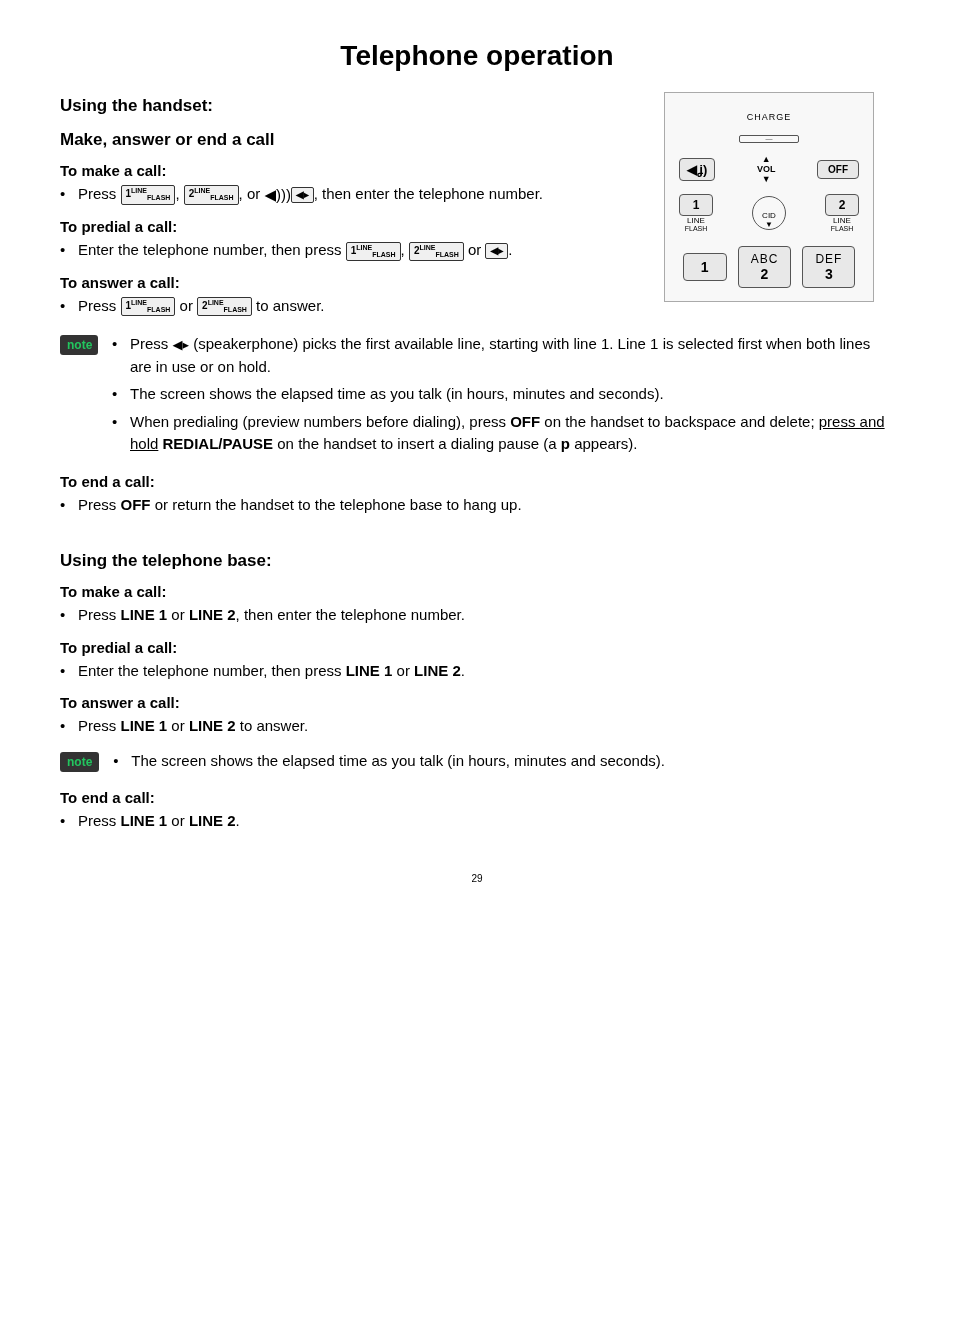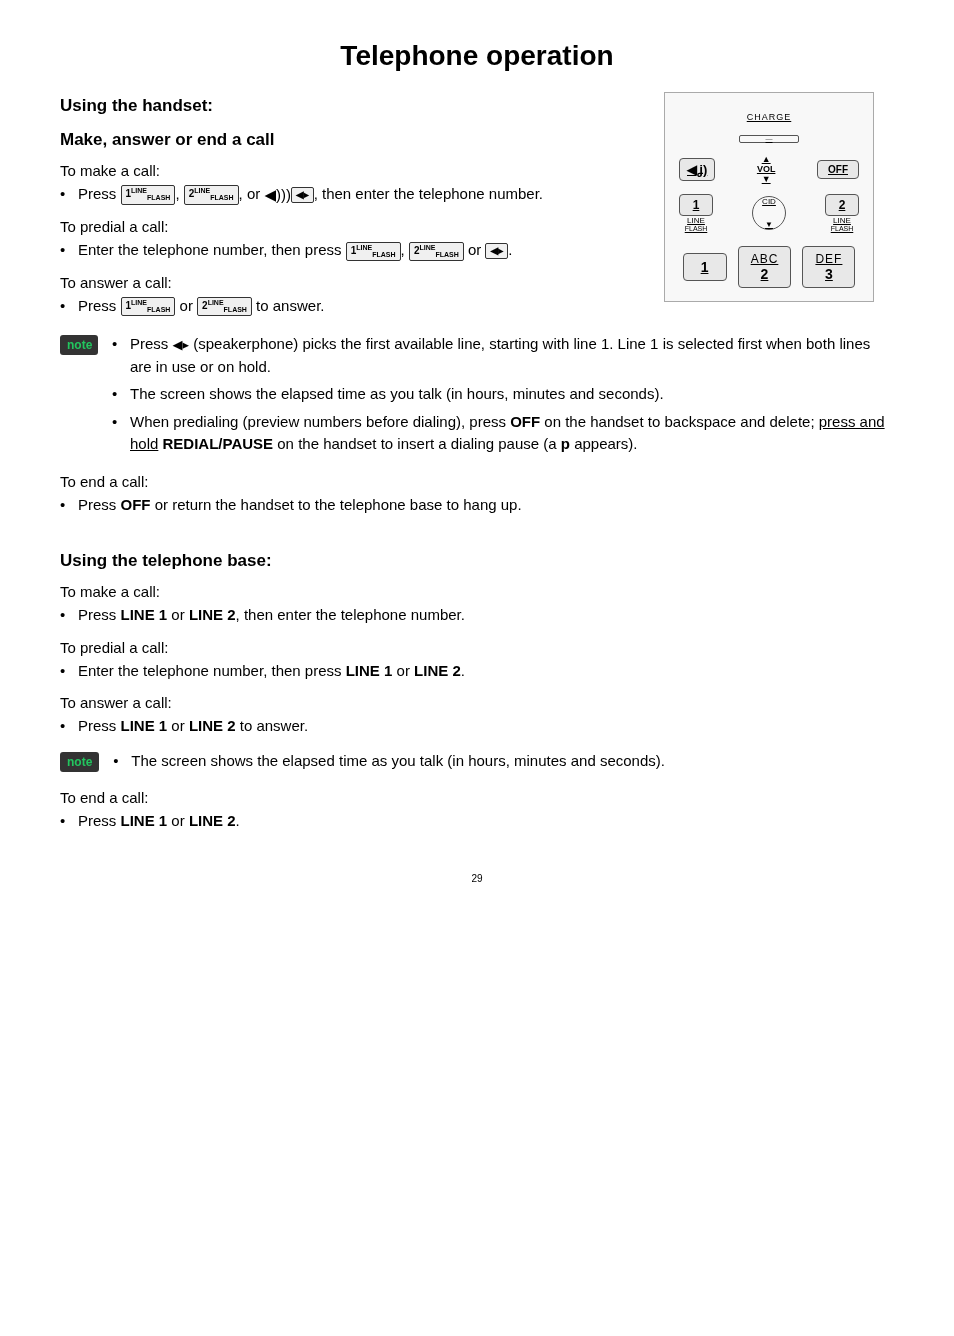--- a/index.html
+++ b/index.html
@@ -19,21 +19,21 @@
       text-align: center;
     }
     h2.section-heading {
       font-size: 17px;
       font-weight: bold;
       margin-bottom: 4px;
       margin-top: 14px;
     }
     h3.sub-heading {
       font-size: 15px;
-      font-weight: normal;
+      font-weight: bold;
       margin-bottom: 4px;
       margin-top: 12px;
     }
     .top-section {
       display: flex;
       align-items: flex-start;
       justify-content: space-between;
       margin-bottom: 10px;
     }
     .top-text {
@@ -106,21 +106,20 @@
       border: 1.5px solid #aaa;
       width: 210px;
       height: 210px;
       position: relative;
       background: #f8f8f8;
       display: flex;
       flex-direction: column;
       align-items: center;
       justify-content: space-around;
       padding: 8px;
-      text-decoration: underline;
     }
     .phone-top-row {
       display: flex;
       width: 100%;
       justify-content: space-between;
       align-items: center;
       padding: 0 6px;
     }
     .phone-middle-row {
       display: flex;
@@ -153,21 +152,21 @@
     }
     .phone-cid-area {
       display: flex;
       flex-direction: column;
       align-items: center;
       font-size: 9px;
       border: 1.5px solid #555;
       border-radius: 50%;
       width: 34px;
       height: 34px;
-      justify-content: space-between;
+      justify-content: flex-end;
     }
     .phone-number-row {
       display: flex;
       width: 100%;
       justify-content: space-around;
       align-items: center;
       padding: 0 4px;
       margin-top: 4px;
     }
     .phone-num-btn {

